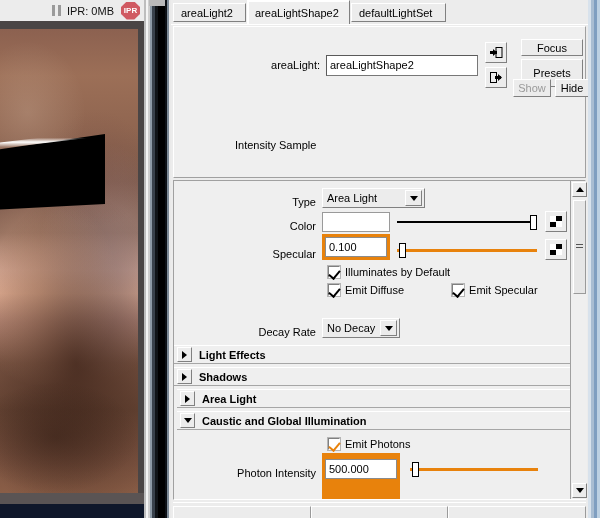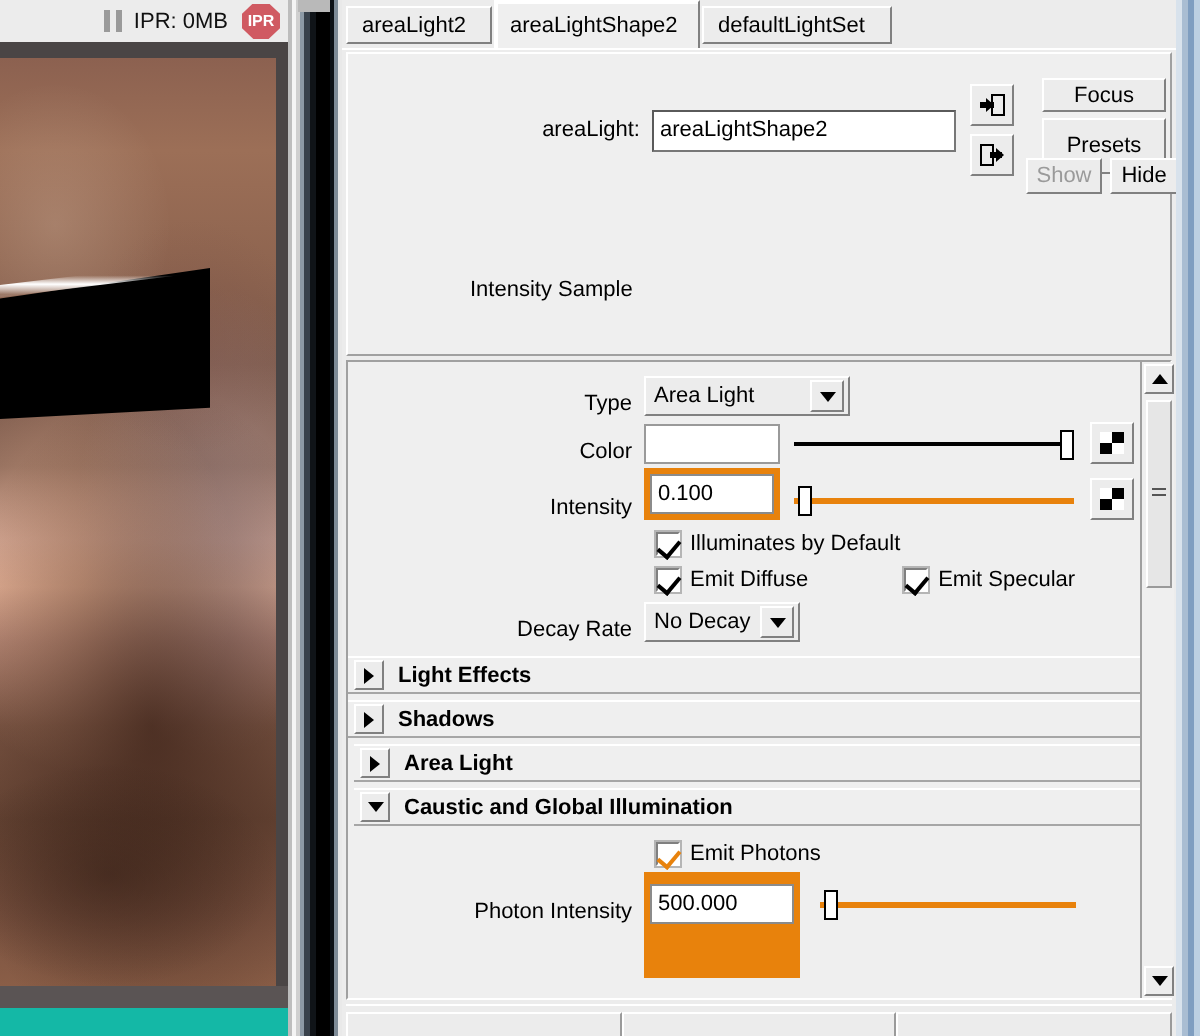--- a/index.html
+++ b/index.html
@@ -9,21 +9,21 @@
     overflow: hidden;
     font-family: "Liberation Sans", sans-serif;
     font-size: 11px;
     background: #ececec;
   }
   #root { position: relative; width: 600px; height: 518px; }
 
   
   #left-pane {
     position: absolute; left: 0; top: 0; width: 144px; height: 518px;
-    background: #14b8a6;
+    background: #0f172a;
     overflow: hidden;
   }
   #ipr-bar {
     position: absolute; left: 0; top: 0; width: 144px; height: 21px;
     background: #ececec;
     display: flex; align-items: center; justify-content: flex-end;
     padding-right: 4px;
     font-size: 11px; color: #111;
   }
   #pause-glyph {
@@ -417,21 +417,21 @@
           <div class="slider-track" style="width:140px;margin-left:7px;">
             <div class="slider-line black"></div>
             <div class="slider-handle" style="right:0;"></div>
           </div>
           <div class="map-btn" style="margin-left:8px;">
             <span class="checker"></span>
           </div>
         </div>
 
         <div class="attr-row" style="margin-top:2px;height:26px;">
-          <div class="attr-label">Intensity</div>
+          <div class="attr-label">Specular</div>
           <div class="hl-box">
             <div class="num-field" style="width:62px;">0.100</div>
           </div>
           <div class="slider-track" style="width:140px;margin-left:7px;">
             <div class="slider-line orange"></div>
             <div class="slider-handle" style="left:2px;"></div>
           </div>
           <div class="map-btn" style="margin-left:8px;">
             <span class="checker"></span>
           </div>
@@ -450,21 +450,21 @@
           <div class="chk">
             <span class="box checked"></span>
             <span class="lbl">Emit Diffuse</span>
           </div>
           <div class="chk" style="margin-left:48px;">
             <span class="box checked"></span>
             <span class="lbl">Emit Specular</span>
           </div>
         </div>
 
-        <div class="attr-row" style="margin-top:3px;">
+        <div class="attr-row" style="margin-top:20px;">
           <div class="attr-label">Decay Rate</div>
           <div class="combo" style="width:78px;">
             <span>No Decay</span>
             <span class="arrowbox">
                 <span class="dn-tri"></span>
               </span>
           </div>
         </div>
 
         <div class="section" style="margin-top:7px;">

